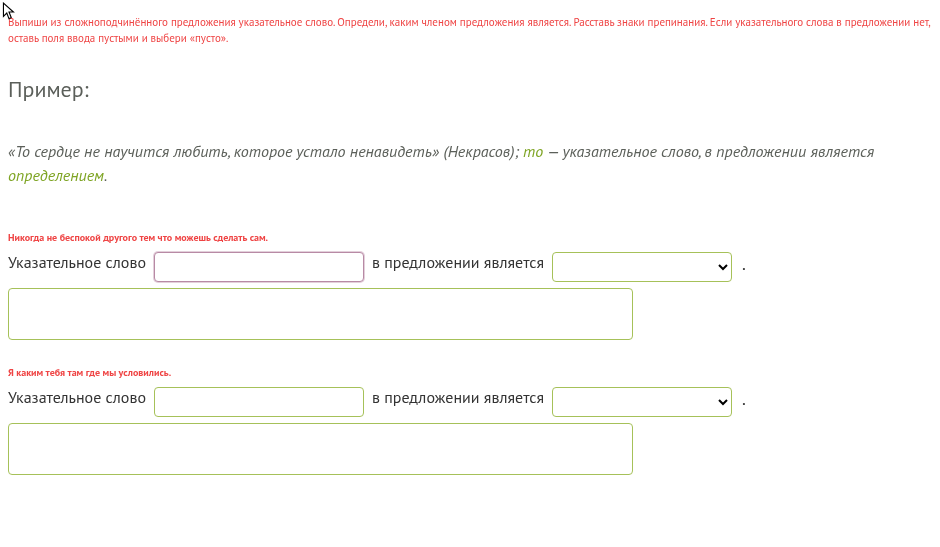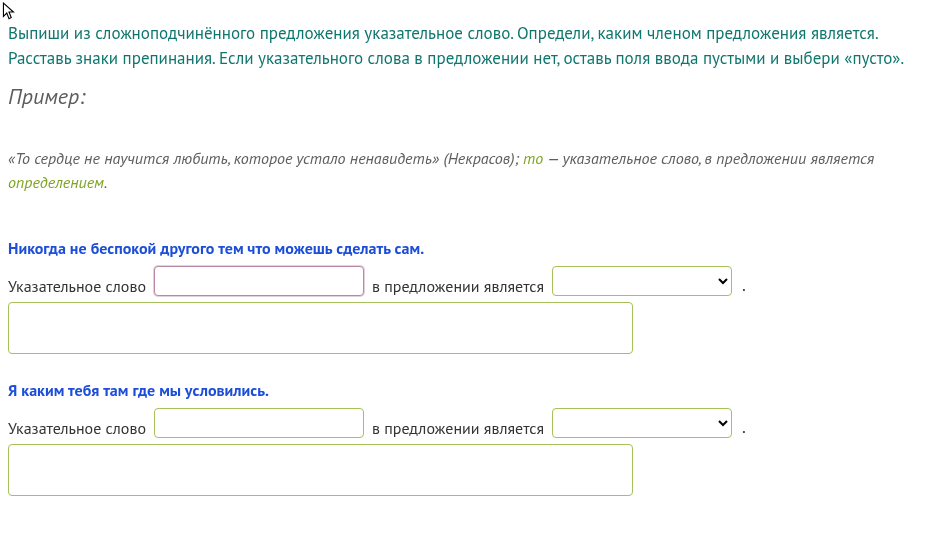--- a/index.html
+++ b/index.html
@@ -9,55 +9,54 @@
     height: 547px;
     font-family: "Segoe UI", "PT Sans", Arial, sans-serif;
     background: #fff;
     color: #333;
     overflow: hidden;
   }
   .page {
     padding: 4px 8px 0 8px;
   }
   .instructions {
-    font-size: 17px;
+    font-size: 11px;
     line-height: 1.45;
-    color: #0f766e;
-    margin-bottom: 12px;
+    color: #ef4444;
+    margin-bottom: 28px;
   }
   .example-heading {
     font-size: 22px;
-    font-style: italic;
     color: #5b5f5a;
     margin: 0 0 36px 0;
     font-weight: 400;
   }
   .example-text {
     font-size: 16px;
     font-style: italic;
     color: #5c605a;
     line-height: 1.5;
     margin-bottom: 44px;
   }
   .green-em {
     color: #7ea423;
     font-style: italic;
   }
   .task {
     margin-bottom: 26px;
   }
   .sentence {
-    font-size: 16px;
+    font-size: 10px;
     font-weight: 700;
-    color: #1d4ed8;
+    color: #ef4444;
     margin-bottom: 8px;
   }
   .inline-row {
     display: flex;
-    align-items: flex-end;
+    align-items: flex-start;
     column-gap: 8px;
     font-size: 16px;
     color: #333;
     margin-bottom: 6px;
     flex-wrap: nowrap;
   }
   .inline-row .label {
     white-space: nowrap;
   }
   input.word-input {

